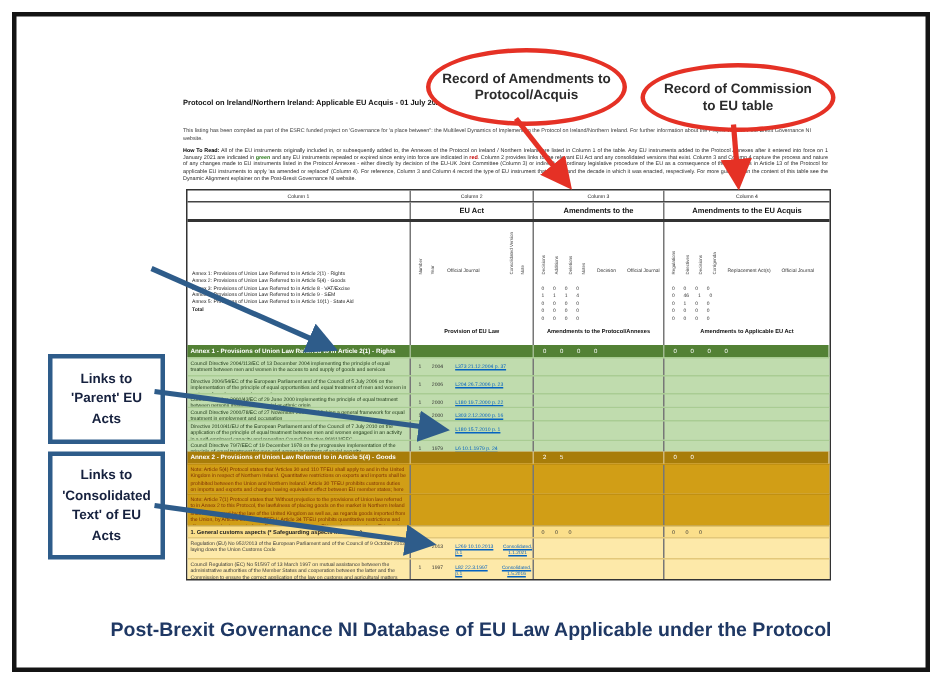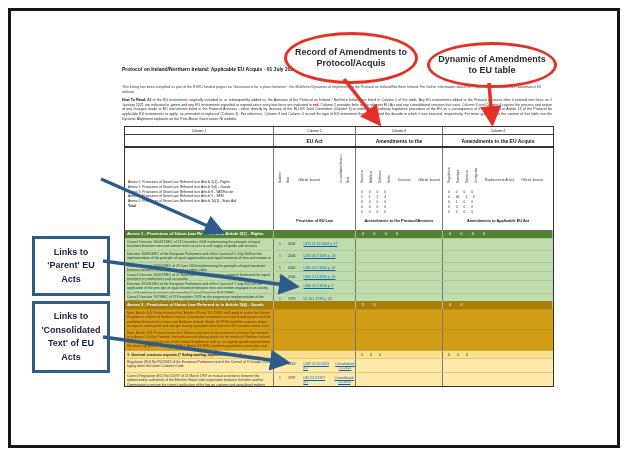--- a/index.html
+++ b/index.html
@@ -261,21 +261,21 @@
       <div class="cell c3"></div>
       <div class="cell c4"></div>
     </div>
   </div>
 
   <div class="oval" style="left:284px;top:32px;width:128px;height:46px;text-align:center;">
     <div>Record of Amendments to</div>
     <div>Protocol/Acquis</div>
   </div>
   <div class="oval" style="left:427px;top:42px;width:124px;height:40px;">
-    <div>Dynamic of Amendments</div>
+    <div>Record of Commission</div>
     <div>to EU table</div>
   </div>
 
   <div class="bluebox" style="left:32px;top:236px;width:72px;height:54px;">
     <div>Links to</div>
     <div>'Parent' EU</div>
     <div>Acts</div>
   </div>
   <div class="bluebox" style="left:32px;top:301px;width:72px;height:66px;">
     <div>Links to</div>
@@ -293,13 +293,14 @@
         <path d="M0,0 L6,3 L0,6 Z" fill="#2e5c8a"></path>
       </marker>
     </defs>
     <line x1="344" y1="79" x2="377" y2="121" stroke="#e53125" stroke-width="3.5" marker-end="url(#redhead)"></line>
     <line x1="489" y1="83" x2="492" y2="120" stroke="#e53125" stroke-width="3.5" marker-end="url(#redhead)"></line>
     <line x1="101" y1="179" x2="219" y2="231" stroke="#2e5c8a" stroke-width="3.5" marker-end="url(#bluehead)"></line>
     <line x1="103" y1="261" x2="293" y2="286" stroke="#2e5c8a" stroke-width="3.5" marker-end="url(#bluehead)"></line>
     <line x1="103" y1="337" x2="284" y2="362" stroke="#2e5c8a" stroke-width="3.5" marker-end="url(#bluehead)"></line>
   </svg>
 
+  <div class="caption">Post-Brexit Governance NI Database of EU Law Applicable under the Protocol</div>
 </div>
 
 </body></html>

